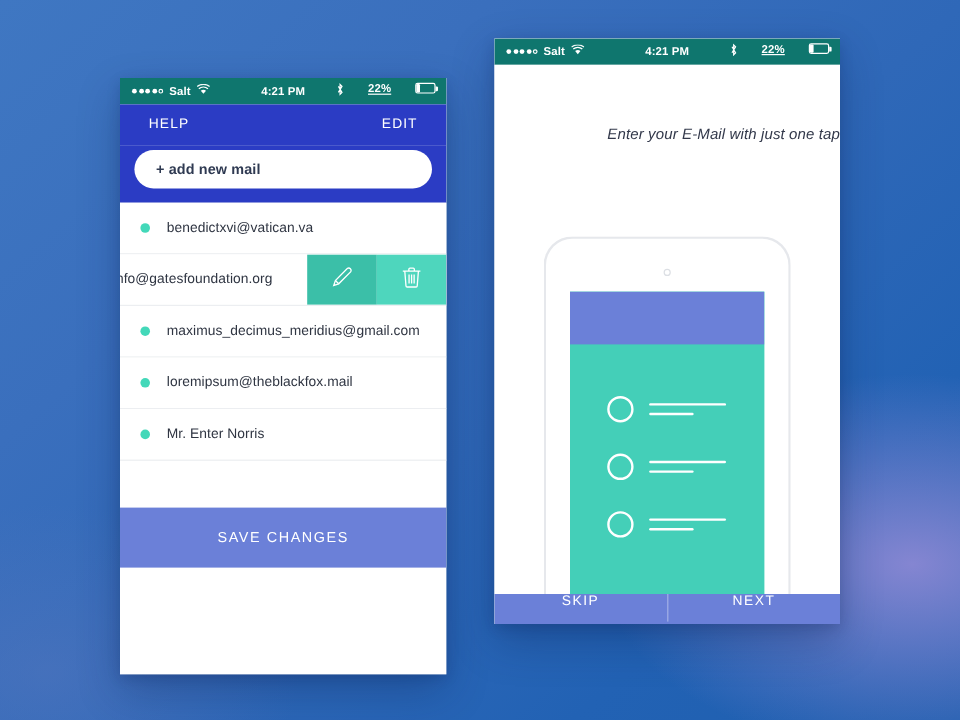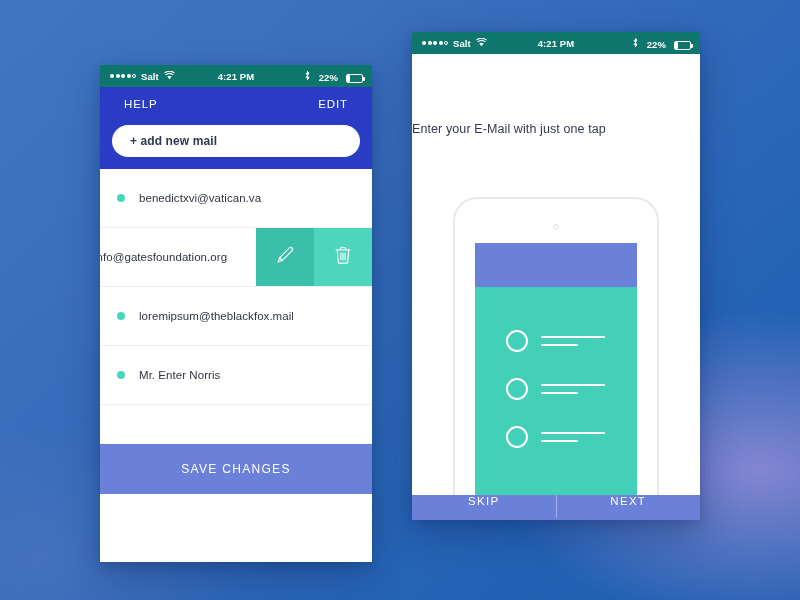--- a/index.html
+++ b/index.html
@@ -19,64 +19,64 @@
 
   
   .statusbar { height:22px; display:flex; align-items:center; position:relative;
                color:#ffffff; font-size:9.5px; font-weight:bold; letter-spacing:.1px; }
   .sb-left { position:absolute; left:10px; display:flex; align-items:center; gap:3px; }
   .sb-dots { display:flex; gap:1.5px; align-items:center; }
   .sb-dots i { width:4px; height:4px; border-radius:50%; background:#fff; display:block; }
   .sb-dots i.hollow { background:transparent; border:1px solid #fff; width:4px; height:4px; }
   .sb-carrier { margin-left:2px; }
   .sb-center { position:absolute; left:0; right:0; text-align:center; }
-  .sb-right { position:absolute; right:9px; display:flex; align-items:flex-end; gap:8px; }
+  .sb-right { position:absolute; right:9px; display:flex; align-items:flex-start; gap:20px;text-decoration:underline; }
   .batt { width:17px; height:8.5px; border:1px solid #fff; border-radius:2px; position:relative; }
   .batt::after { content:""; position:absolute; right:-3px; top:2.2px; width:1.6px; height:4px;
                  background:#fff; border-radius:0 1px 1px 0; }
   .batt span { display:block; height:100%; background:#fff; border-radius:1px; }
 
   
   #phone-left { left:100px; top:65px; width:272px; height:497px; }
   .l-header { background:#0f766e; }
   .l-navbar { background:#2b3cc4; height:34px; display:flex; align-items:center;
               padding:0 24px; position:relative; }
   .l-navbar .nb-side { color:#ffffff; font-size:11.5px; letter-spacing:.9px; font-weight:500; }
   .l-navbar .nb-title { position:absolute; left:0; right:0; text-align:center;
               color:#ffffff; font-size:11.5px; letter-spacing:1.1px; font-weight:500; }
   .l-navbar .nb-right { margin-left:auto; }
   .l-addwrap { background:#2b3cc4; padding:4px 12px 12px 12px; }
   .l-addfield { background:#ffffff; border-radius:17px; height:32px;
                 display:flex; align-items:center; padding:0 18px;
                 color:#2f3a52; font-size:12px; font-weight:600; letter-spacing:.1px; }
 
   .l-list { background:#ffffff; }
-  .row { position:relative; height:59px; display:flex; align-items:center;
+  .row { position:relative; height:43px; display:flex; align-items:center;
          border-bottom:1px solid #eceef1; background:#fff; overflow:hidden; }
   .row .dot { width:8px; height:8px; border-radius:50%; background:#43d8b9;
               margin-left:17px; flex:0 0 auto; }
   .row .email { margin-left:14px; font-size:11.5px; color:#2f3542; letter-spacing:.05px;
                 white-space:nowrap; }
   
   .row.swiped { background:#fff; }
   .row.swiped .email { margin-left:-6px; }
   .row-actions { position:absolute; right:0; top:0; bottom:0; display:flex; }
   .act { width:58px; display:flex; align-items:center; justify-content:center; }
   .act-edit { background:#3bbfa8; }
   .act-del  { background:#4ed6bd; }
   .l-spacer { background:#ffffff; height:39px; }
   .l-save { background:#6b80d8; height:50px; display:flex; align-items:center;
             justify-content:center; color:#ffffff; font-size:12px;
             letter-spacing:1.3px; font-weight:500; }
 
   
   #phone-right { left:412px; top:32px; width:288px; height:488px; }
   .r-body { background:#ffffff; height:441px; position:relative; }
-  .r-caption { text-align:left; padding-top:68px; font-size:12.5px; color:#32384a;
-               letter-spacing:.1px; }
+  .r-caption { text-align:right; padding-top:51px; font-size:12.5px; color:#32384a;
+               letter-spacing:.1px;font-style:italic; }
   .illus { position:absolute; left:50%; transform:translateX(-50%); top:143px;
            width:206px; height:298px; }
   .illus-frame { position:absolute; left:0; top:0; width:206px; height:298px;
                  border:2px solid #e6e8ec; border-radius:24px 24px 0 0;
                  border-bottom:none; background:#fff; }
   .illus-cam { position:absolute; left:50%; transform:translateX(-50%); top:27px;
                width:6px; height:6px; border-radius:50%; border:1px solid #dcdfe4; }
   .illus-screen { position:absolute; left:22px; top:46px; width:162px; bottom:0;
                   background:#44cfb8; overflow:hidden; }
   .illus-bar { height:44px; background:#6b80d8; }
@@ -164,20 +164,24 @@
               <path d="M4 6.4 H20"></path>
               <path d="M9.5 6.4 V4.8 a1 1 0 0 1 1-1 h3 a1 1 0 0 1 1 1 V6.4"></path>
               <path d="M5.8 6.4 L6.9 20 a1 1 0 0 0 1 .9 h8.2 a1 1 0 0 0 1-.9 L18.2 6.4"></path>
               <path d="M9.7 9.6 V17.8 M12 9.6 V17.8 M14.3 9.6 V17.8"></path>
             </svg>
           </span>
         </div>
       </div>
     </div>
 
+    <div class="row">
+      <span class="dot"></span>
+      <span class="email">maximus_decimus_meridius@gmail.com</span>
+    </div>
     <div class="row">
       <span class="dot"></span>
       <span class="email">loremipsum@theblackfox.mail</span>
     </div>
     <div class="row">
       <span class="dot"></span>
       <span class="email">Mr. Enter Norris</span>
     </div>
 
   </div>

